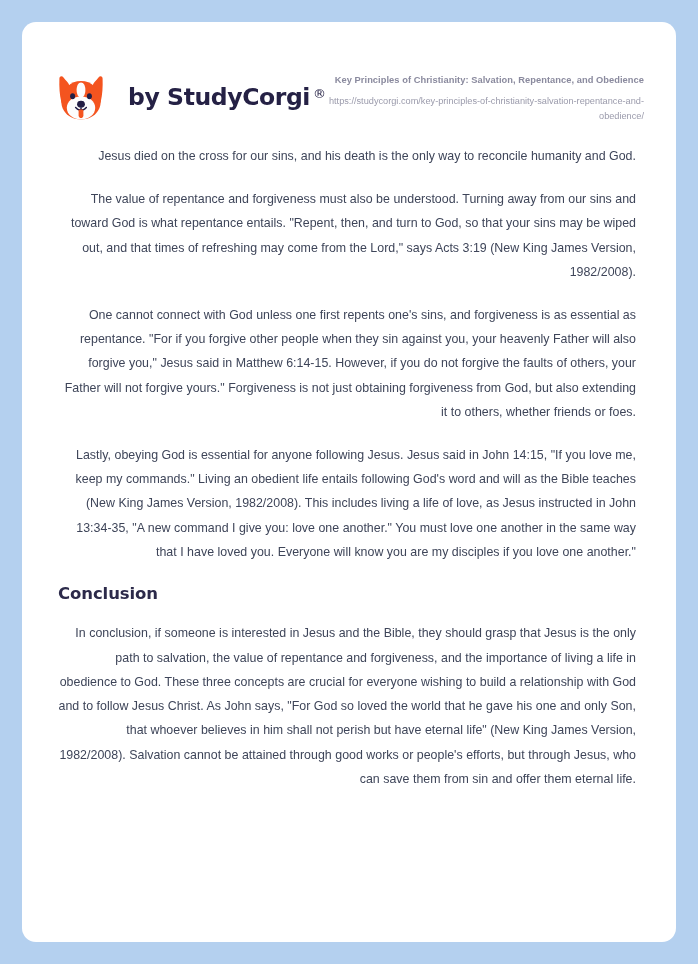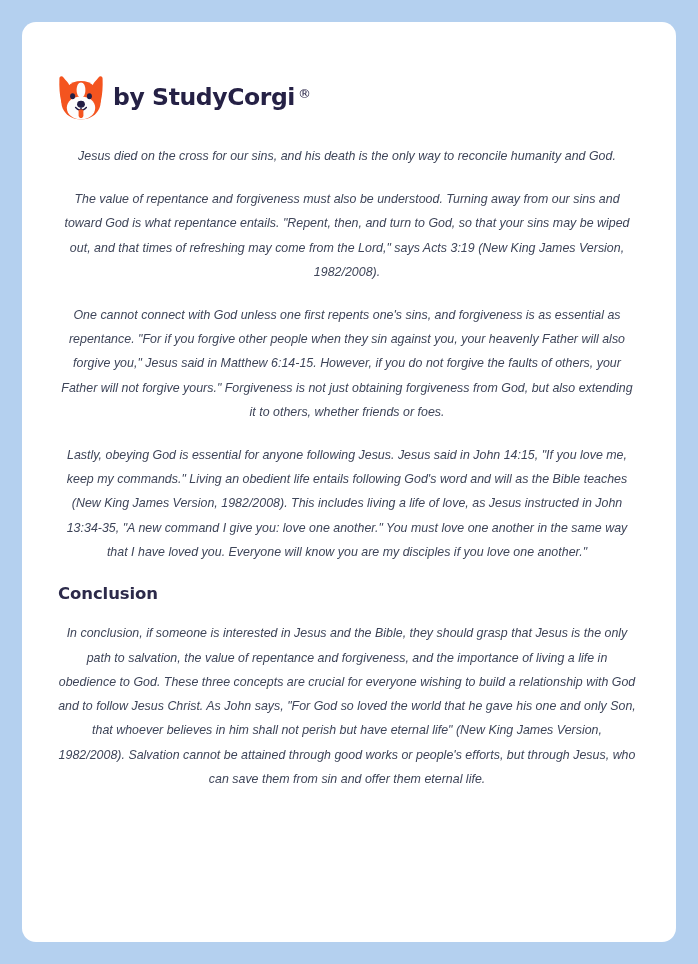--- a/index.html
+++ b/index.html
@@ -39,21 +39,21 @@
     display: flex;
     align-items: flex-start;
     justify-content: space-between;
     padding: 48px 32px 0 36px;
     height: 122px;
   }
 
   .brand {
     display: flex;
     align-items: center;
-    gap: 9px;
+    gap: 24px;
     flex: 0 0 auto;
     padding-top: 4px;
   }
 
   .brand-logo {
     width: 46px;
     height: 48px;
     flex: 0 0 auto;
     display: block;
   }
@@ -105,24 +105,23 @@
 
   
   .doc-body {
     padding: 0 40px 0 36px;
   }
 
   .para {
     font-size: 12.4px;
     line-height: 24.2px;
     color: #3e4559;
-    text-align: center;
+    text-align: right;
     margin-bottom: 19px;
     letter-spacing: 0.02px;
-    font-style: italic;
   }
 
   .para:last-child { margin-bottom: 0; margin-top: 8px; }
 
   .section-heading {
     font-size: 16.5px;
     font-weight: 700;
     color: #2c2a4a;
     line-height: 1.3;
     margin-bottom: 17px;
@@ -160,20 +159,24 @@
           <path d="M23 36.2 C25.4 36.2 27.4 35 28.4 33.4" stroke="#231f45" stroke-width="1.4" stroke-linecap="round" fill="none"></path>
 
           <path d="M20.6 36.6 C20.6 35.9 21.2 35.5 23 35.5 C24.8 35.5 25.4 35.9 25.4 36.6 L25.4 41.2 C25.4 43 24.3 44.1 23 44.1 C21.7 44.1 20.6 43 20.6 41.2 Z" fill="#f4541f"></path>
         </svg>
         <div class="brand-wordmark">
           <span>by StudyCorgi</span>
           <span class="brand-reg">®</span>
         </div>
       </div>
 
+      <div class="header-meta">
+        <div class="header-title">Key Principles of Christianity: Salvation, Repentance, and Obedience</div>
+        <div class="header-url">https://studycorgi.com/key-principles-of-christianity-salvation-repentance-and-obedience/</div>
+      </div>
 
     </div>
 
     <div class="doc-body">
       <p class="para">Jesus died on the cross for our sins, and his death is the only way to reconcile humanity and God.</p>
       <p class="para">The value of repentance and forgiveness must also be understood. Turning away from our sins and toward God is what repentance entails. "Repent, then, and turn to God, so that your sins may be wiped out, and that times of refreshing may come from the Lord," says Acts 3:19 (New King James Version, 1982/2008).</p>
       <p class="para">One cannot connect with God unless one first repents one's sins, and forgiveness is as essential as repentance. "For if you forgive other people when they sin against you, your heavenly Father will also forgive you," Jesus said in Matthew 6:14-15. However, if you do not forgive the faults of others, your Father will not forgive yours." Forgiveness is not just obtaining forgiveness from God, but also extending it to others, whether friends or foes.</p>
       <p class="para">Lastly, obeying God is essential for anyone following Jesus. Jesus said in John 14:15, "If you love me, keep my commands." Living an obedient life entails following God's word and will as the Bible teaches (New King James Version, 1982/2008). This includes living a life of love, as Jesus instructed in John 13:34-35, "A new command I give you: love one another." You must love one another in the same way that I have loved you. Everyone will know you are my disciples if you love one another."</p>
 
       <h2 class="section-heading">Conclusion</h2>

